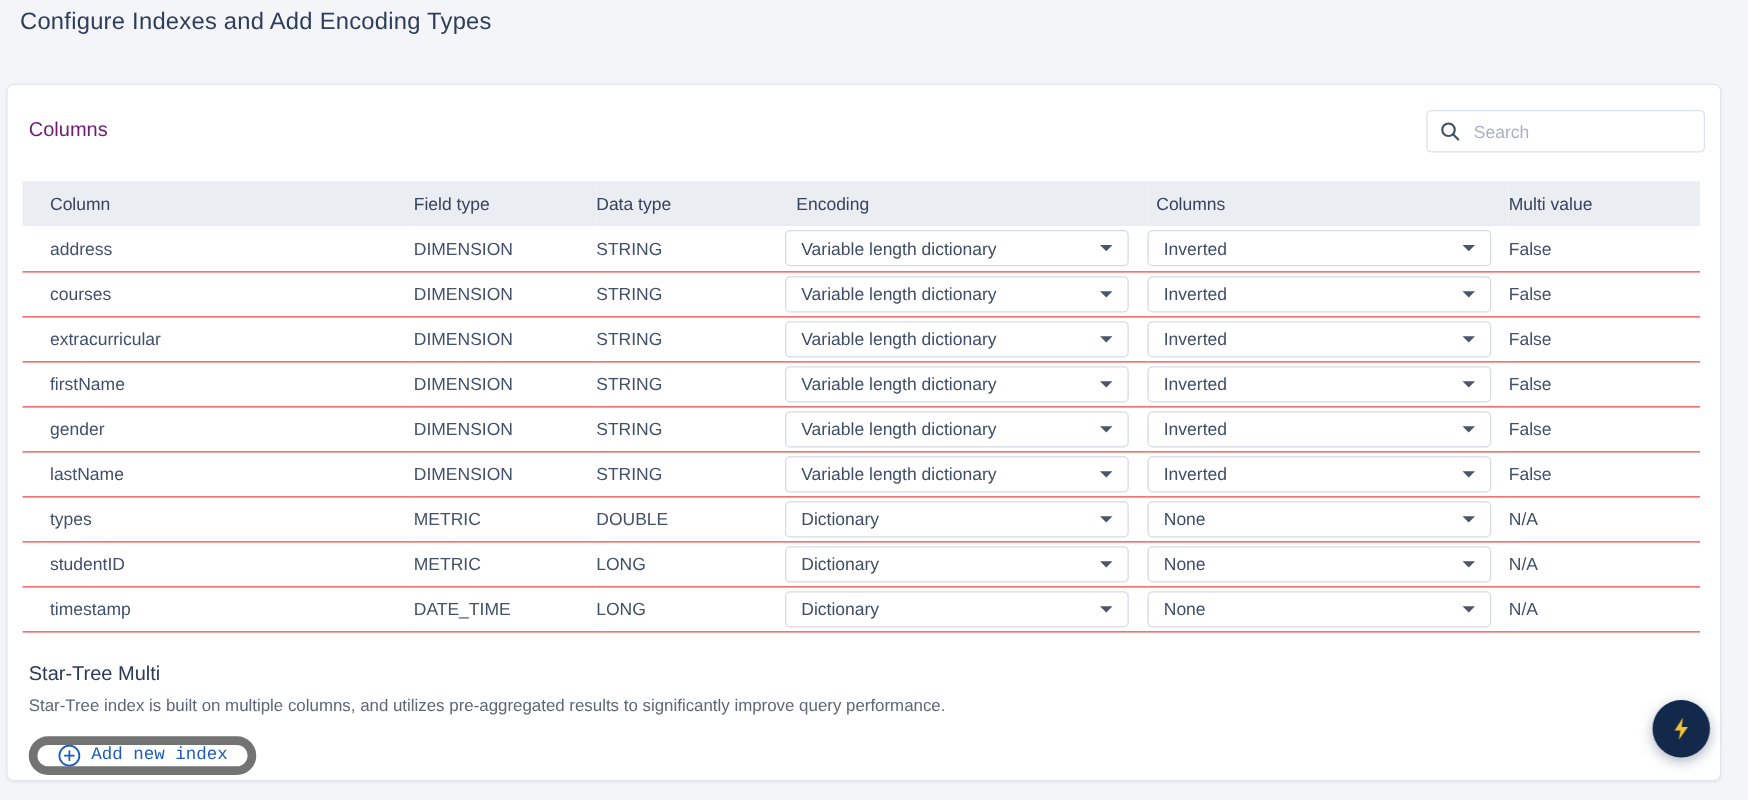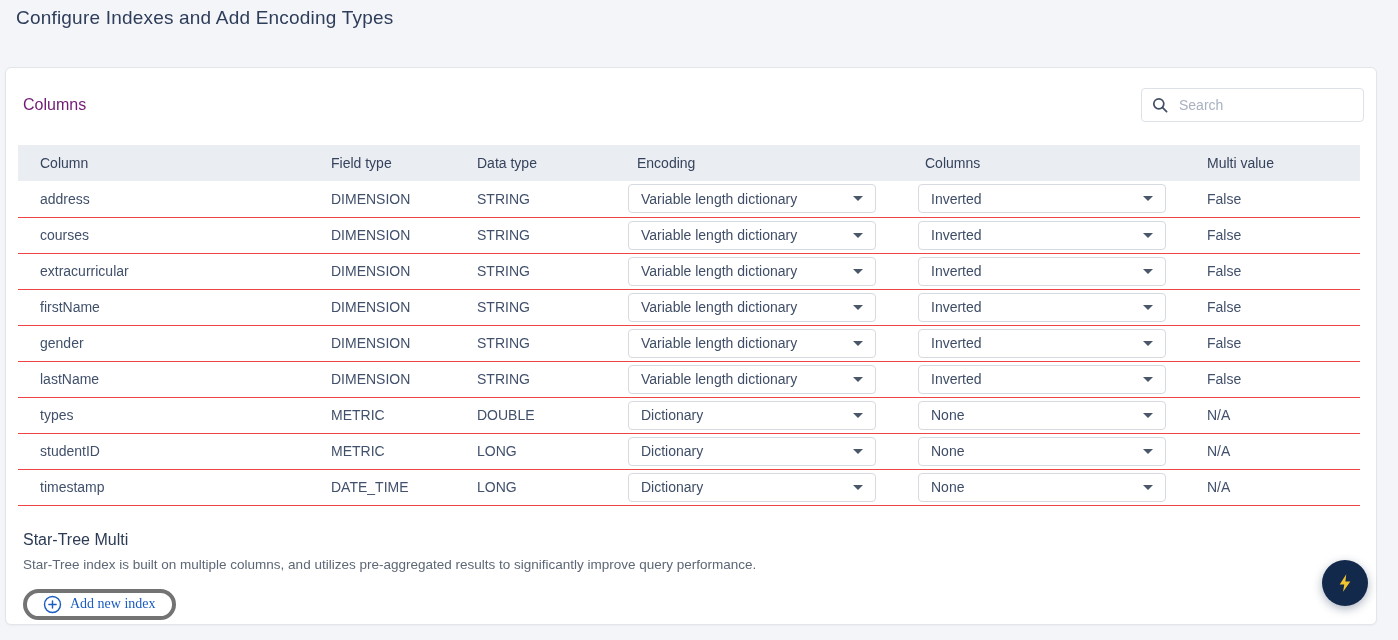--- a/index.html
+++ b/index.html
@@ -100,21 +100,21 @@
   .columns-table th.h5 { padding-left: 7px; }
   .columns-table tbody tr {
     height: 36px;
     border-bottom: 1px solid #ef4444;
     background: #fff;
   }
   .columns-table td { padding: 0; color: #41506b; }
   .columns-table td.cell-column { padding-left: 22px; }
   
   .select {
-    width: 248px;
+    width: 275px;
     height: 29px;
     border: 1px solid #d6dae1;
     border-radius: 4px;
     background: #fff;
     display: flex;
     align-items: center;
     justify-content: space-between;
     padding: 0 12px;
     cursor: pointer;
     color: #3f4d66;
@@ -135,26 +135,26 @@
     color: #2b3a55;
   }
   .star-tree-desc {
     margin: 0;
     font-size: 13.5px;
     color: #5d6775;
   }
   .add-index-button {
     margin: 17px 0 0 0;
     height: 31px;
-    border: 4px solid #737373;
+    border: 7px solid #737373;
     border-radius: 17px;
     background: #ffffff;
     color: #1a5cc1;
     font-size: 14px;
-    font-family: Liberation Serif, serif;
+    font-family: Liberation Mono, monospace;
     display: inline-flex;
     align-items: center;
     gap: 8px;
     padding: 0 16px;
     cursor: pointer;
   }
   
   .fab {
     position: fixed;
     right: 30px;

